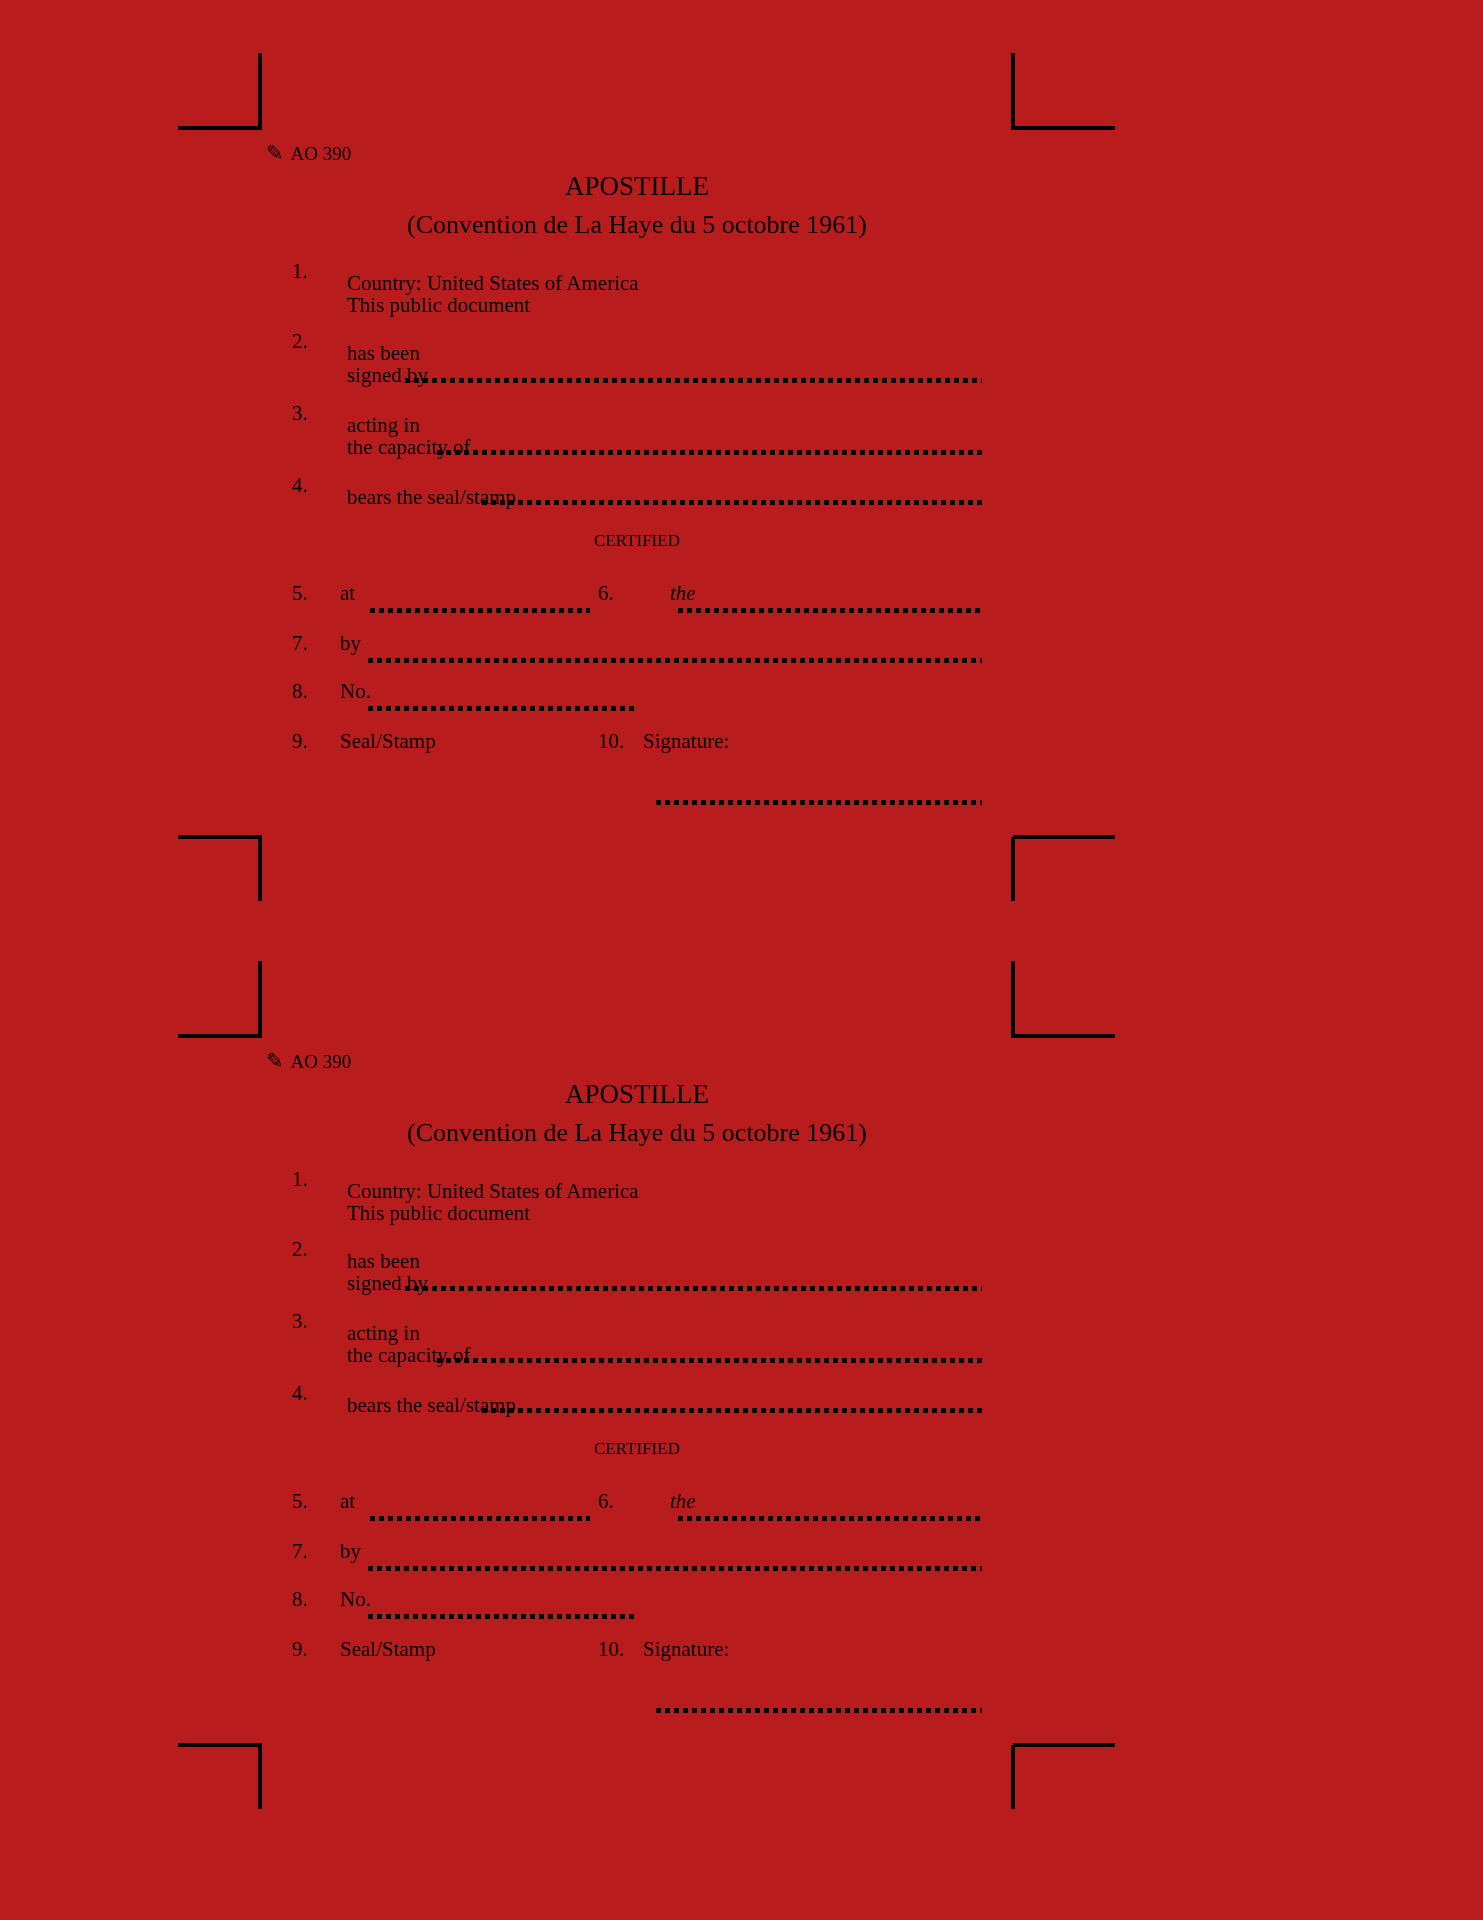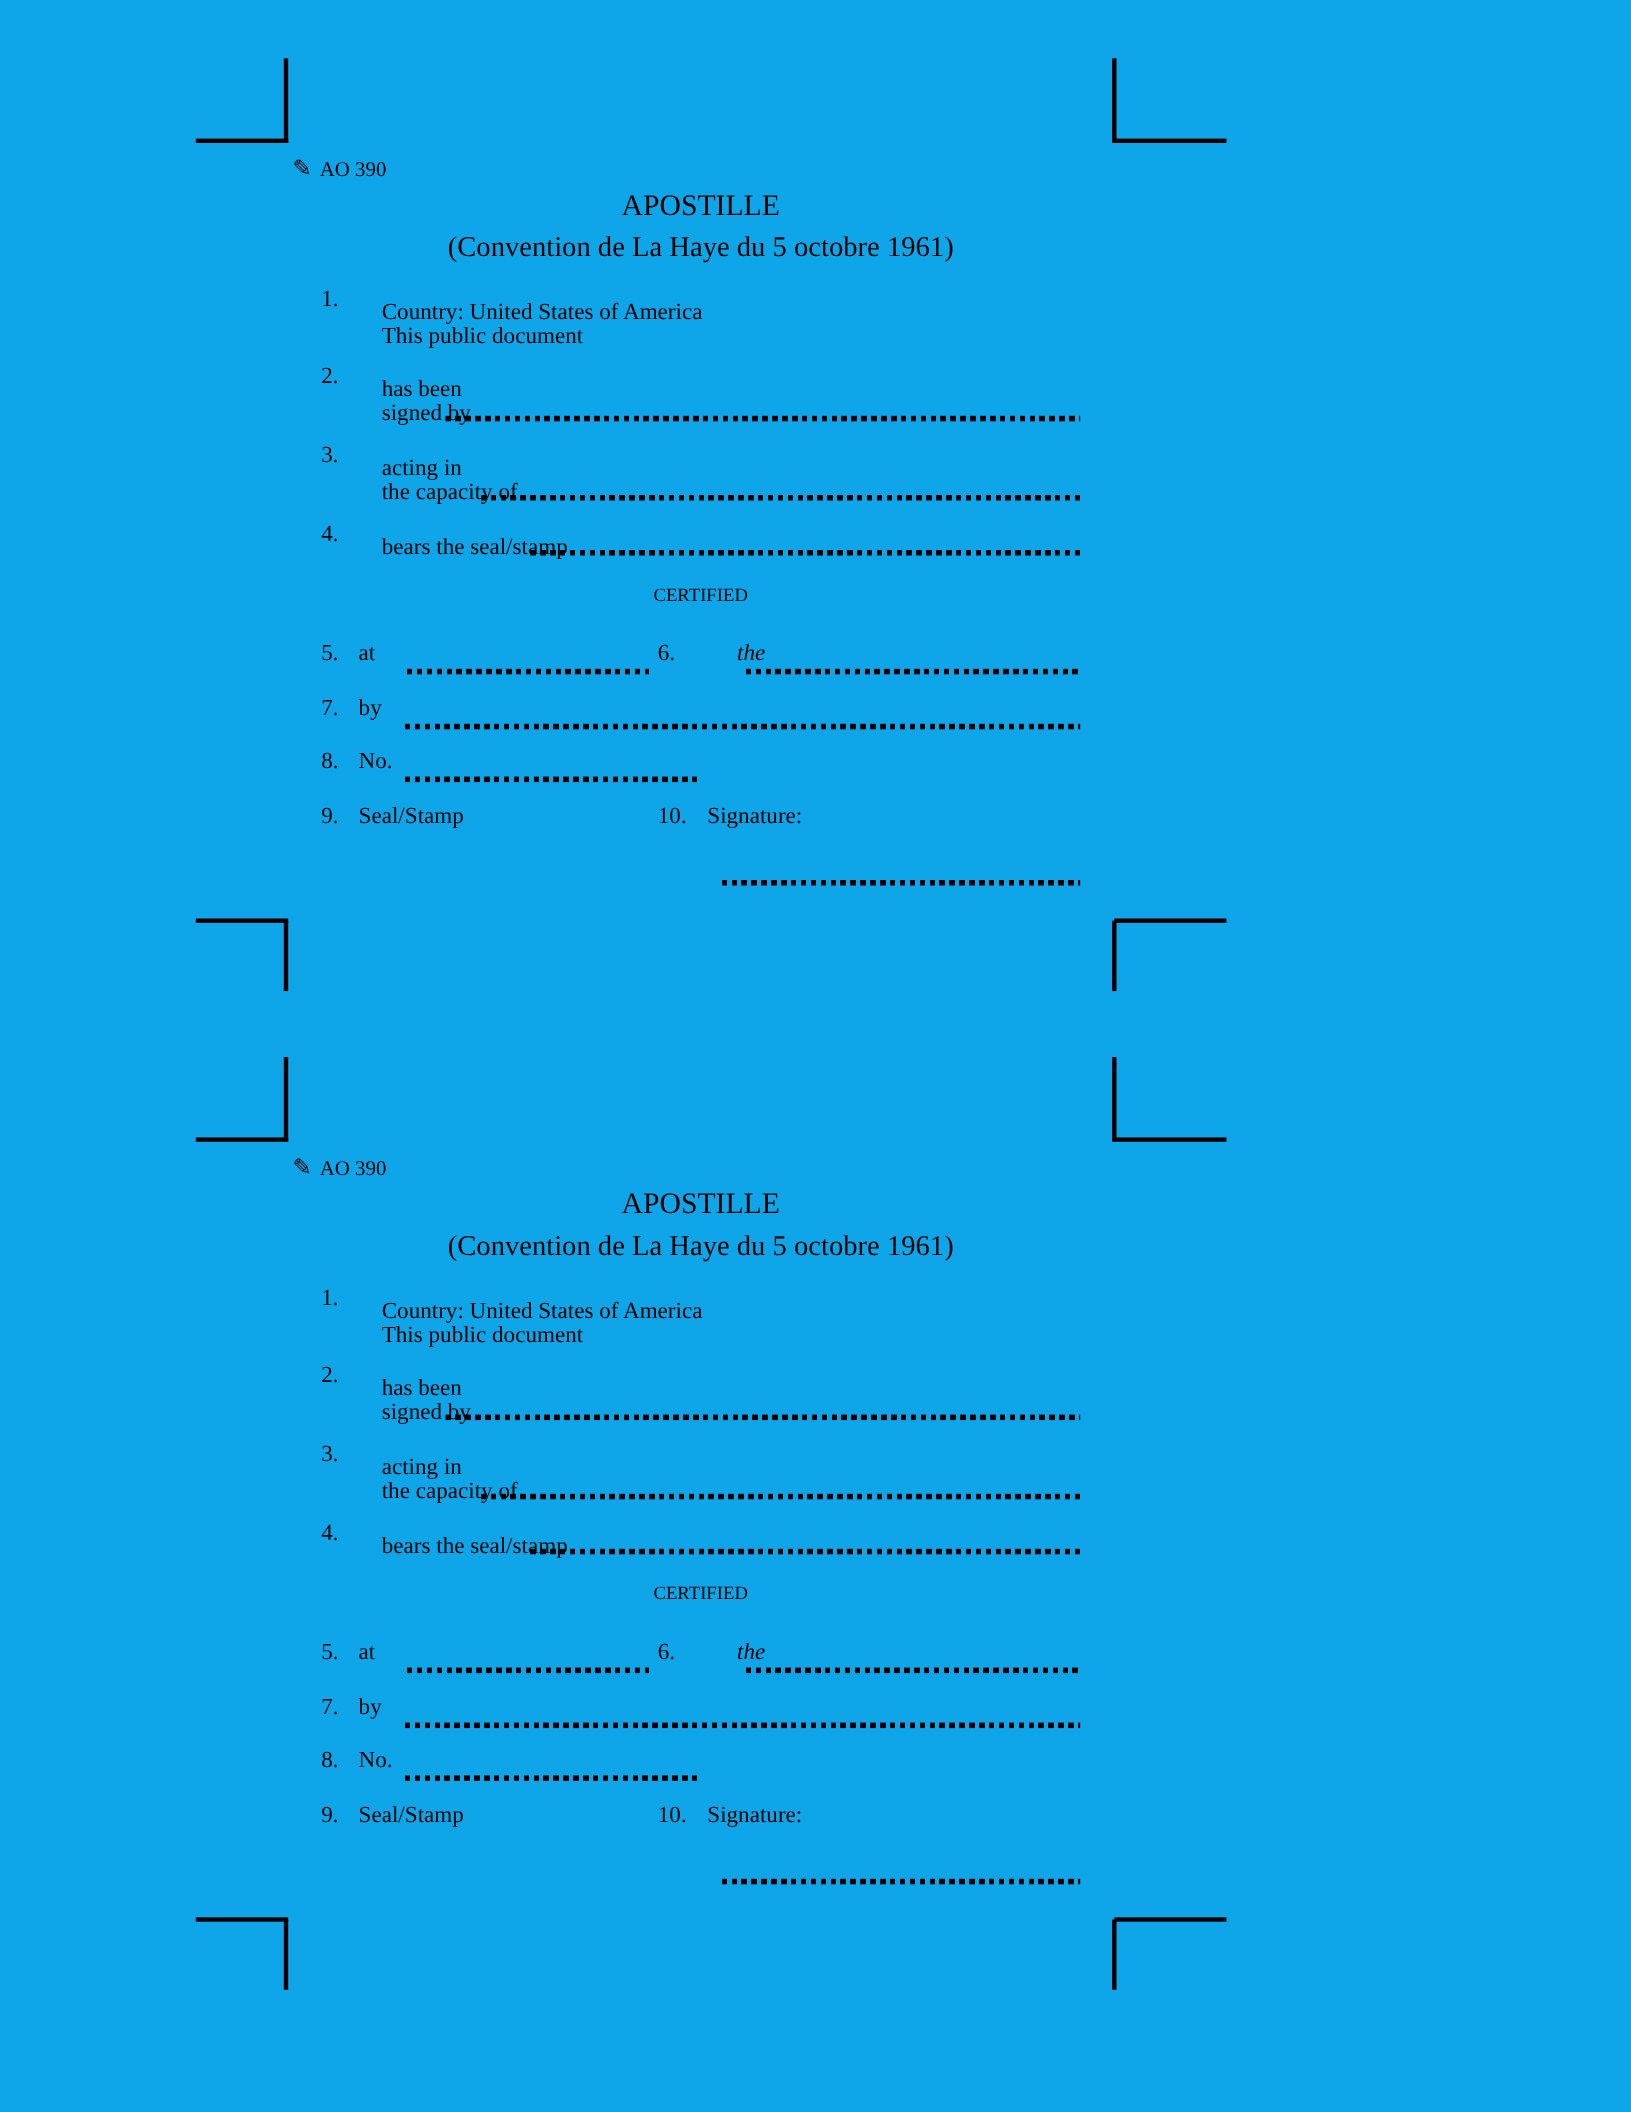--- a/index.html
+++ b/index.html
@@ -1,17 +1,17 @@
 <!DOCTYPE html>
 <html><head>
 <meta charset="utf-8">
 <style>
   html,body{margin:0;padding:0;background:#e8e8e8;}
   .page{
-    position:relative;width:1483px;height:1920px;background:#0ea5e9;
+    position:relative;width:1483px;height:1920px;background:#b91c1c;
     font-family:"Liberation Serif","DejaVu Serif",serif;color:#000;overflow:hidden;
   }
   .form-slot{position:absolute;left:0;width:1483px;height:908px;}
   #form-1{top:0;}
   #form-2{top:908px;}
 
   
   .mark{position:absolute;background:#000;}
   .m-tl-v{left:258px;top:53px;width:4px;height:77px;}
   .m-tl-h{left:178px;top:126px;width:84px;height:4px;}
@@ -37,21 +37,21 @@
   .r-item56{top:582px;}
   .r-item7{top:632px;}
   .r-item8{top:680px;}
   .r-item910{top:730px;}
   .r-sig{top:800px;}
 
   .num{position:absolute;left:292px;top:0;}
   .num-10{position:absolute;left:598px;top:0;}
   .txt{position:absolute;white-space:nowrap;}
   .colA{left:347px;margin-top:12px;}
-  .colB{left:326px;text-align:right;}
+  .colB{left:340px;text-align:right;}
   .l1{top:0;}
   .l2{top:22px;}
   .lbl-the{left:670px;top:0;font-style:italic;}
   .lbl-sig{left:643px;top:0;}
 
   .dots{position:absolute;height:5px;
     background:repeating-linear-gradient(90deg,#000 0 5px,transparent 5px 9px);}
   .d-r2{left:405px;top:48px;width:577px;}
   .d-r3{left:437px;top:48px;width:545px;}
   .d-r4{left:482px;top:26px;width:500px;}

